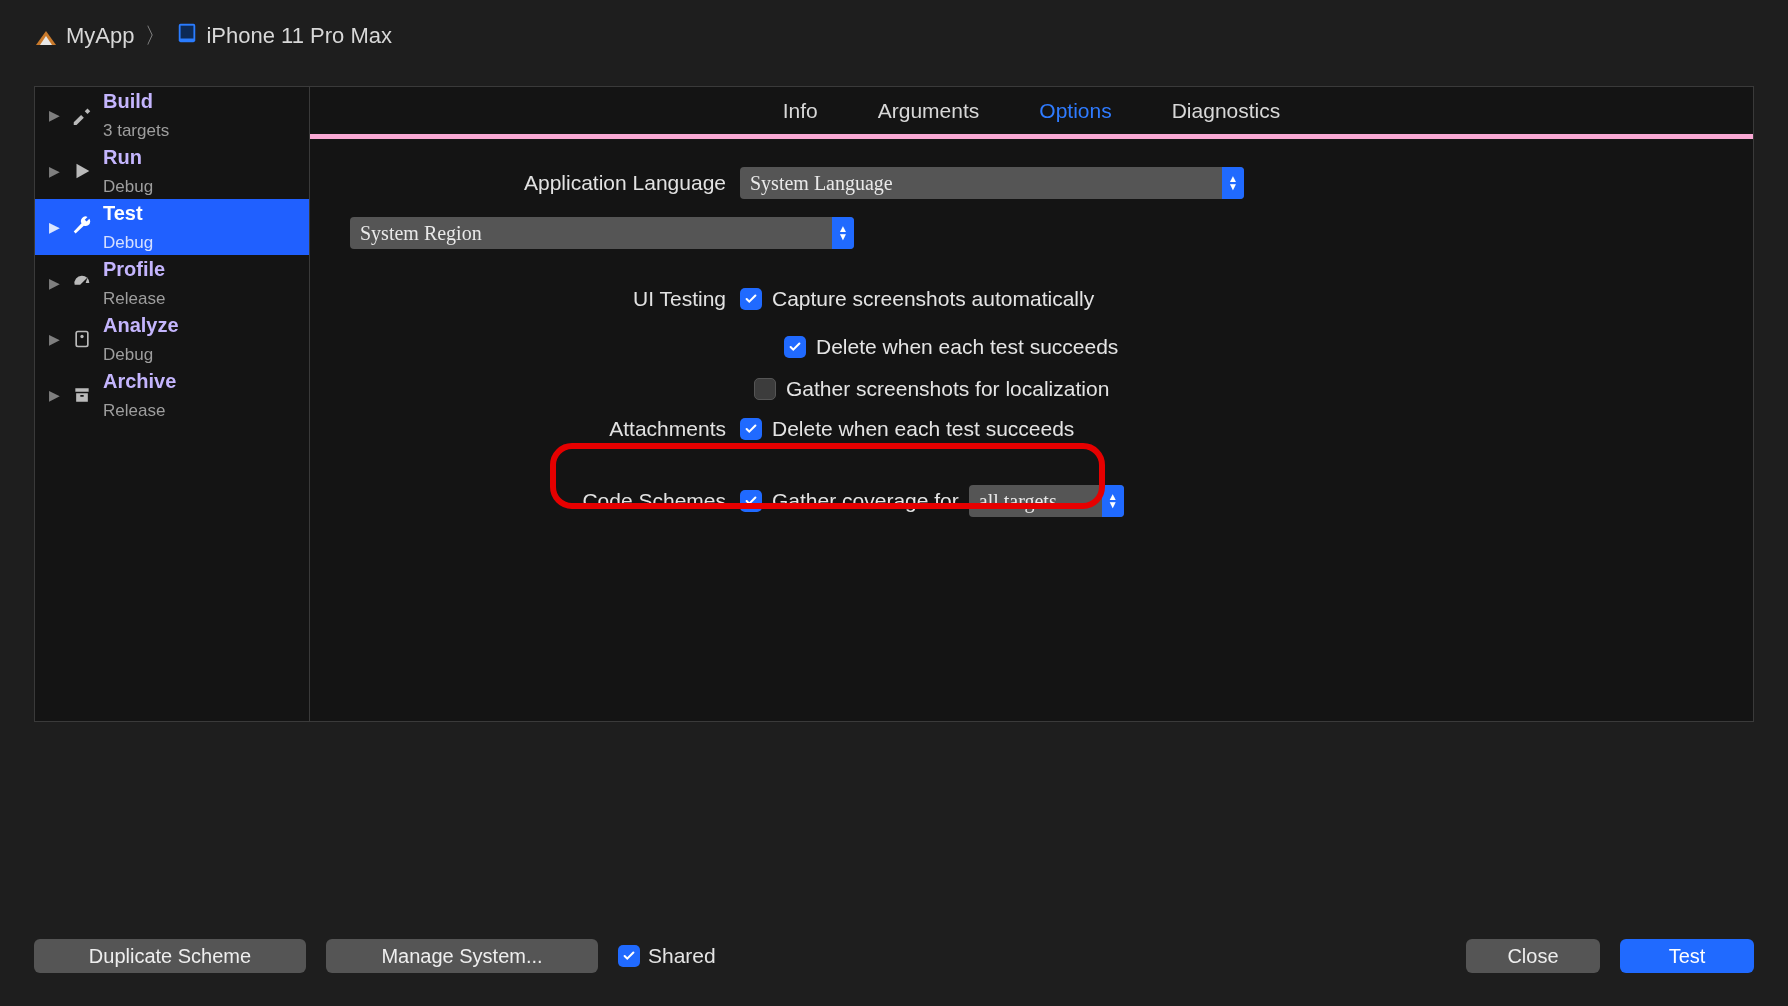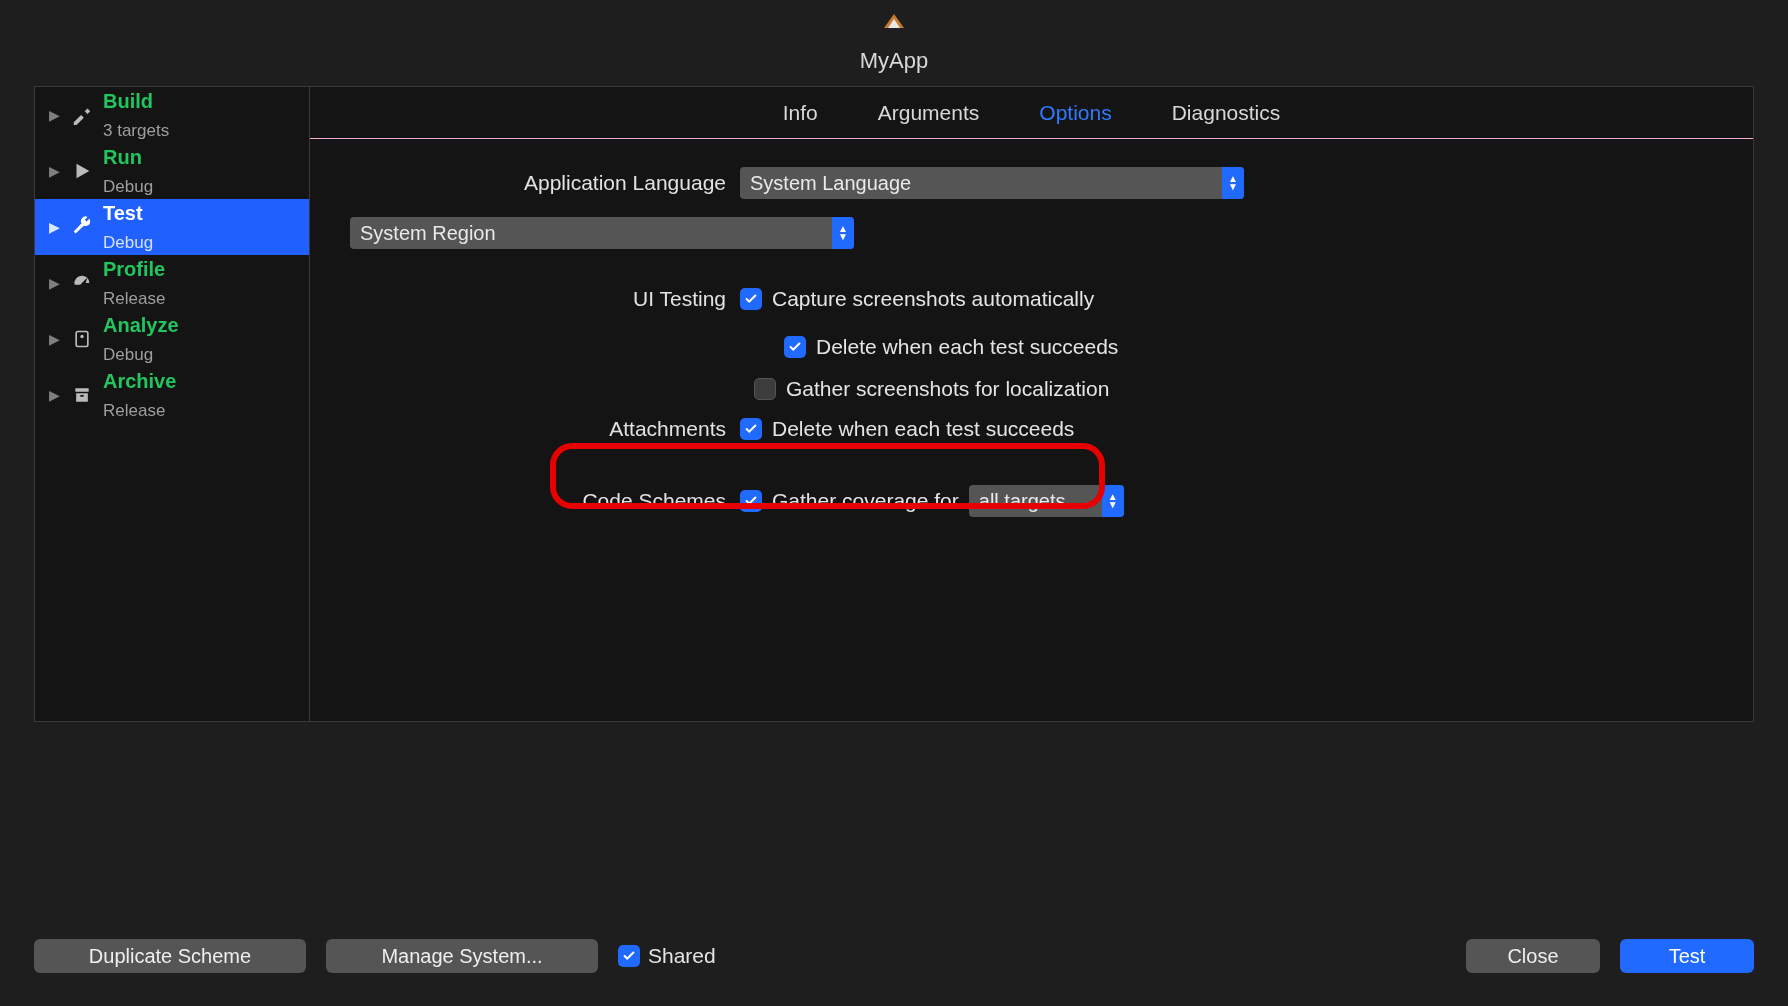--- a/index.html
+++ b/index.html
@@ -11,26 +11,25 @@
     font-size: 20px;
     color: #dcdcdc;
     overflow: hidden;
     position: relative;
   }
 
   
   .breadcrumb {
     display: flex;
     align-items: center;
-    gap: 20px;
-    padding: 10px 34px;
+    gap: 8px;
+    padding: 22px 34px;
     height: 72px;
     font-size: 22px;
     color: #d8d8d8;
-    flex-direction: column;
   }
   .breadcrumb .chev { color: #8c8c8c; margin: 0 2px; font-size: 22px; }
   .scheme-icon { width: 24px; height: 18px; position: relative; display:inline-block; }
 
   
   .panel {
     position: absolute;
     left: 34px; right: 34px;
     top: 86px;
     height: 636px;
@@ -64,30 +63,30 @@
     width: 12px;
   }
   .side-item.selected .disclosure { color: #dbe6ff; }
   .side-item .icon-slot {
     width: 26px; height: 26px;
     display:flex; align-items:center; justify-content:center;
     color:#bababa;
   }
   .side-item.selected .icon-slot { color:#ffffff; }
   .side-text { display:flex; flex-direction:column; line-height:1.15; }
-  .side-title { font-weight:600; font-size:20px; color:#22c55e; }
+  .side-title { font-weight:600; font-size:20px; color:#c4b5fd; }
   .side-sub   { font-size:17px; color:#9e9e9e; margin-top:8px; }
   .side-item.selected .side-title { color:#ffffff; }
   .side-item.selected .side-sub { color:#d6e0ff; }
 
   
   .content { flex:1; display:flex; flex-direction:column; }
   .tabbar {
     height: 52px;
-    border-bottom: 1px solid #f9a8d4;
+    border-bottom: 5px solid #f9a8d4;
     display:flex; align-items:center; justify-content:center;
     gap: 60px;
     font-size: 21px;
   }
   .tab { color:#d8d8d8; cursor:default; }
   .tab.active { color:#2f7bff;text-align:center; }
 
   .form-area { padding: 18px 40px; }
   .row {
     display:flex; align-items:center;
@@ -107,20 +106,21 @@
   
   .popup {
     background: #555555;
     color:#e9e9e9;
     height: 32px;
     border-radius: 4px;
     display:flex; align-items:center;
     padding: 0 10px;
     position: relative;
     font-size: 20px;
+    font-family: Liberation Serif, serif;
   }
   .popup .stepper {
     position:absolute; right:0; top:0; bottom:0;
     width:22px;
     background:#206aff;
     border-top-right-radius:4px;
     border-bottom-right-radius:4px;
     display:flex; flex-direction:column; align-items:center; justify-content:center;
     color:#fff; font-size:10px; line-height:8px;
   }

